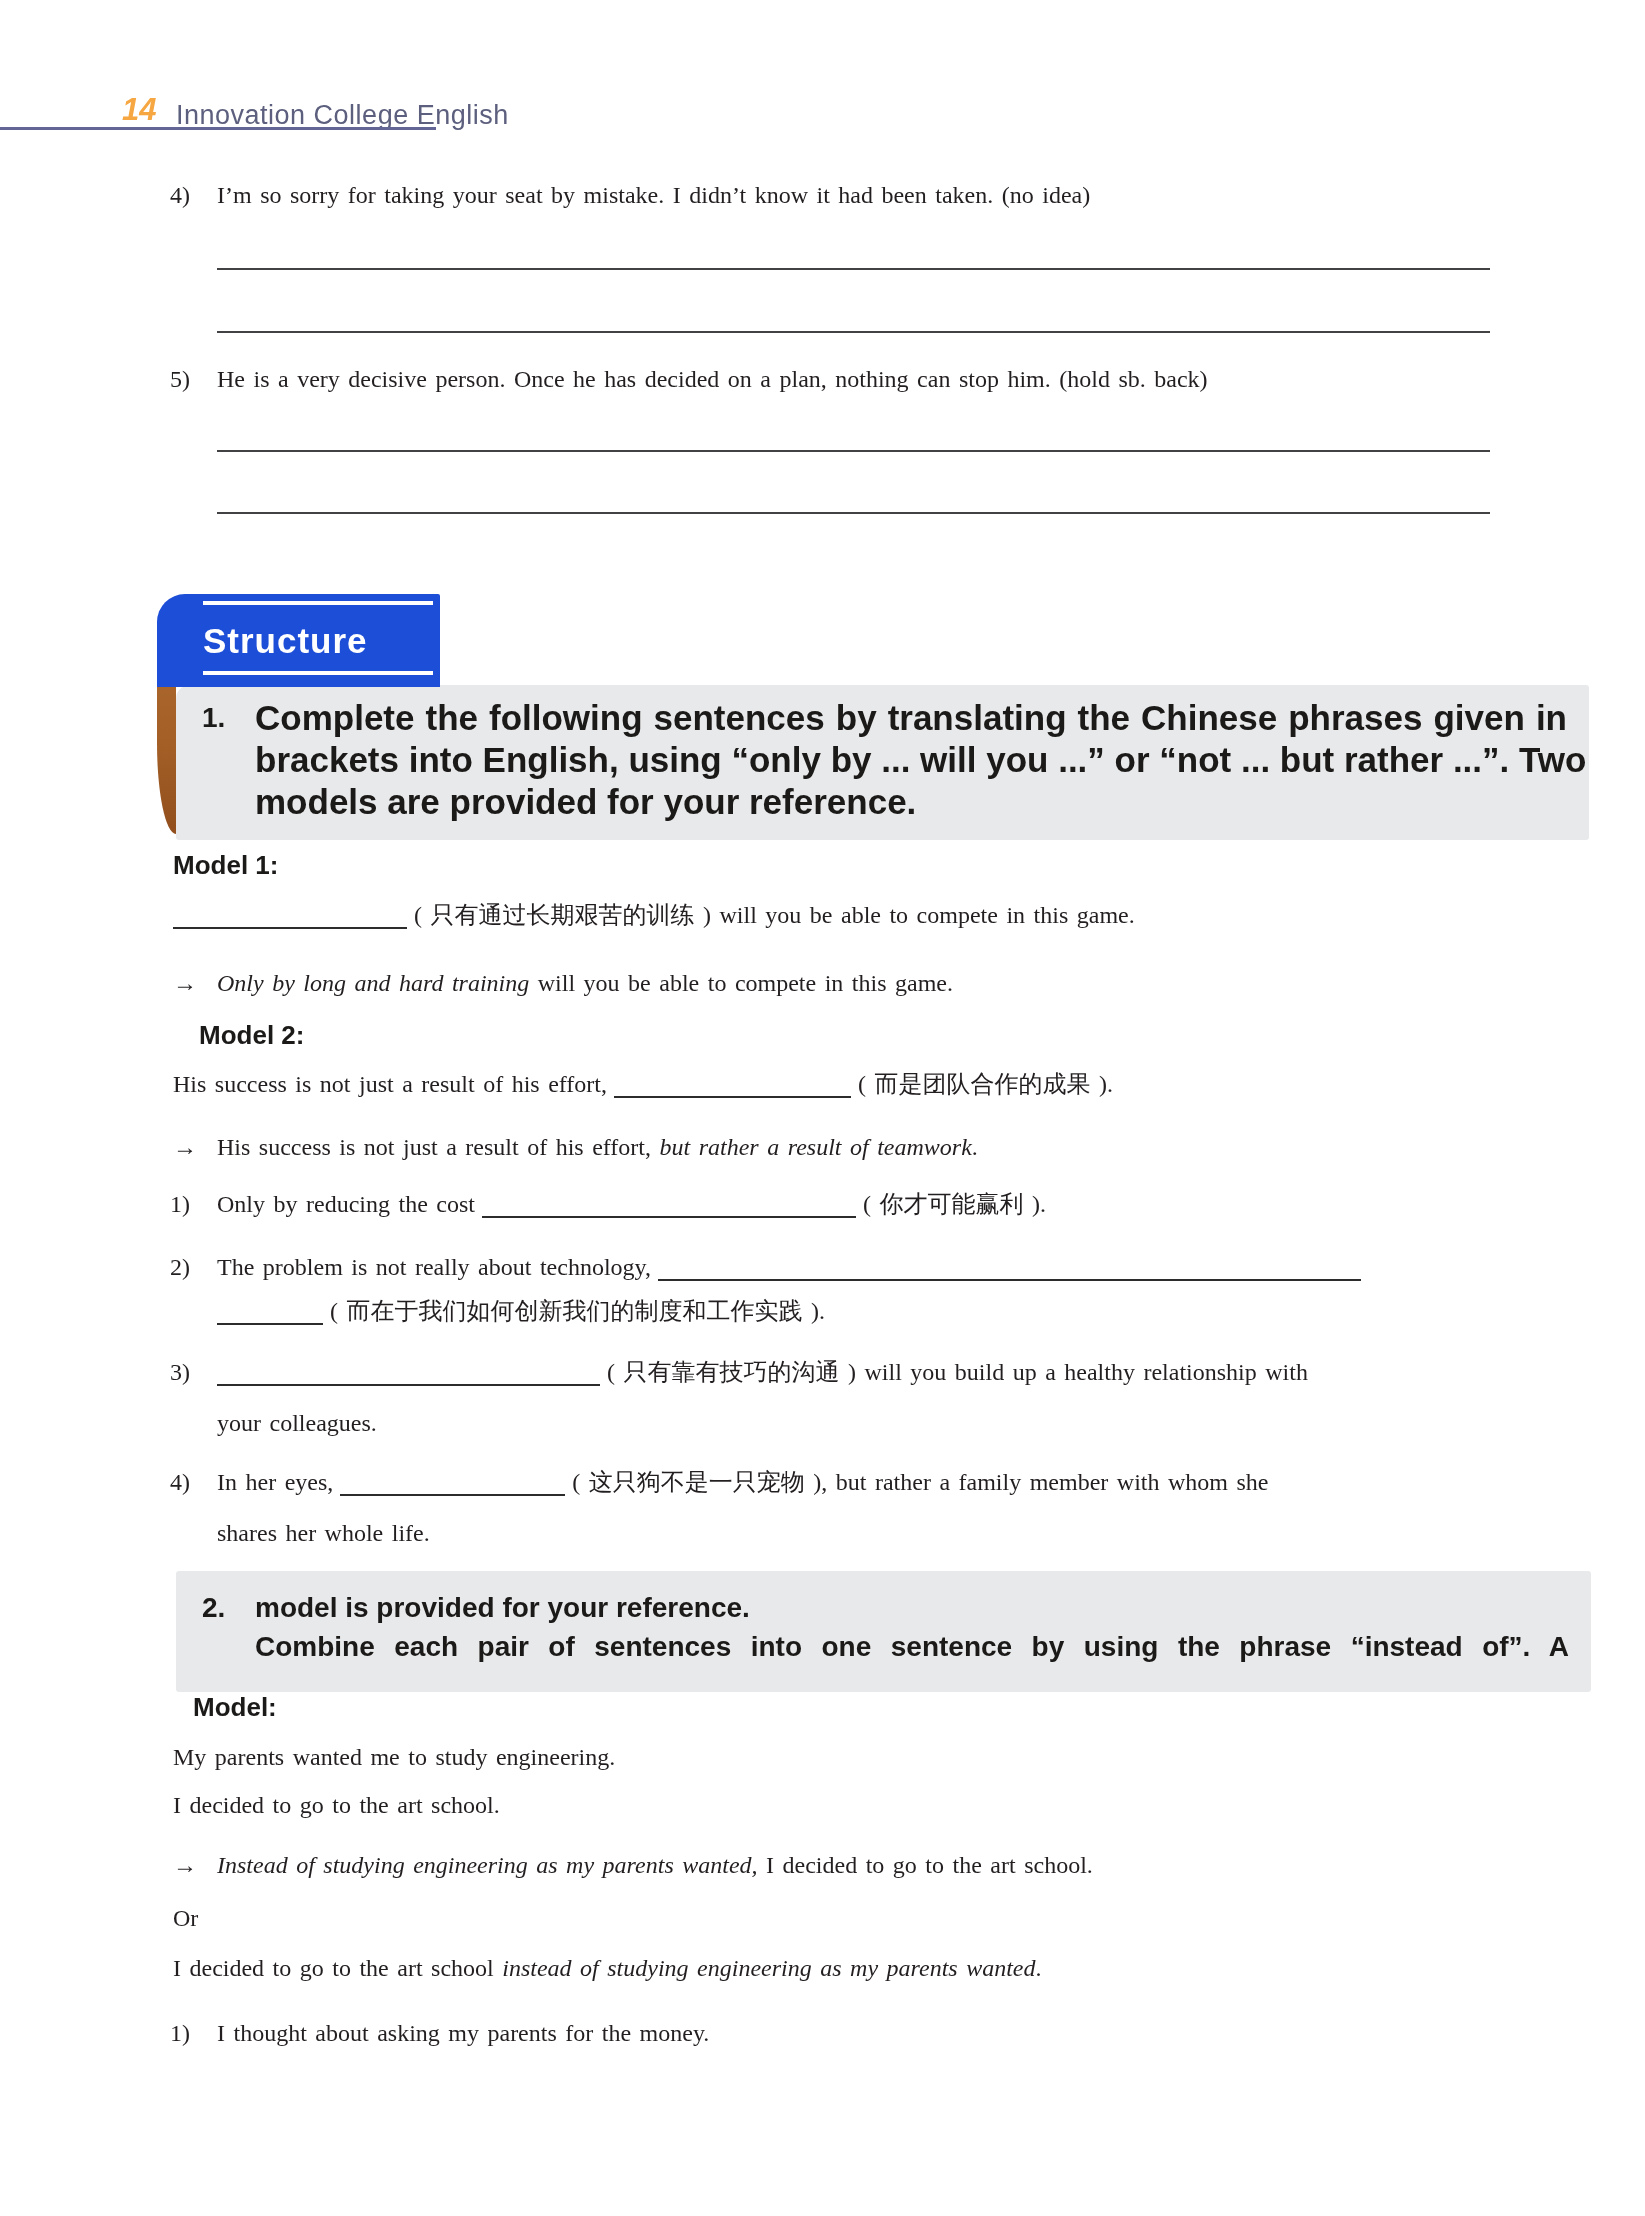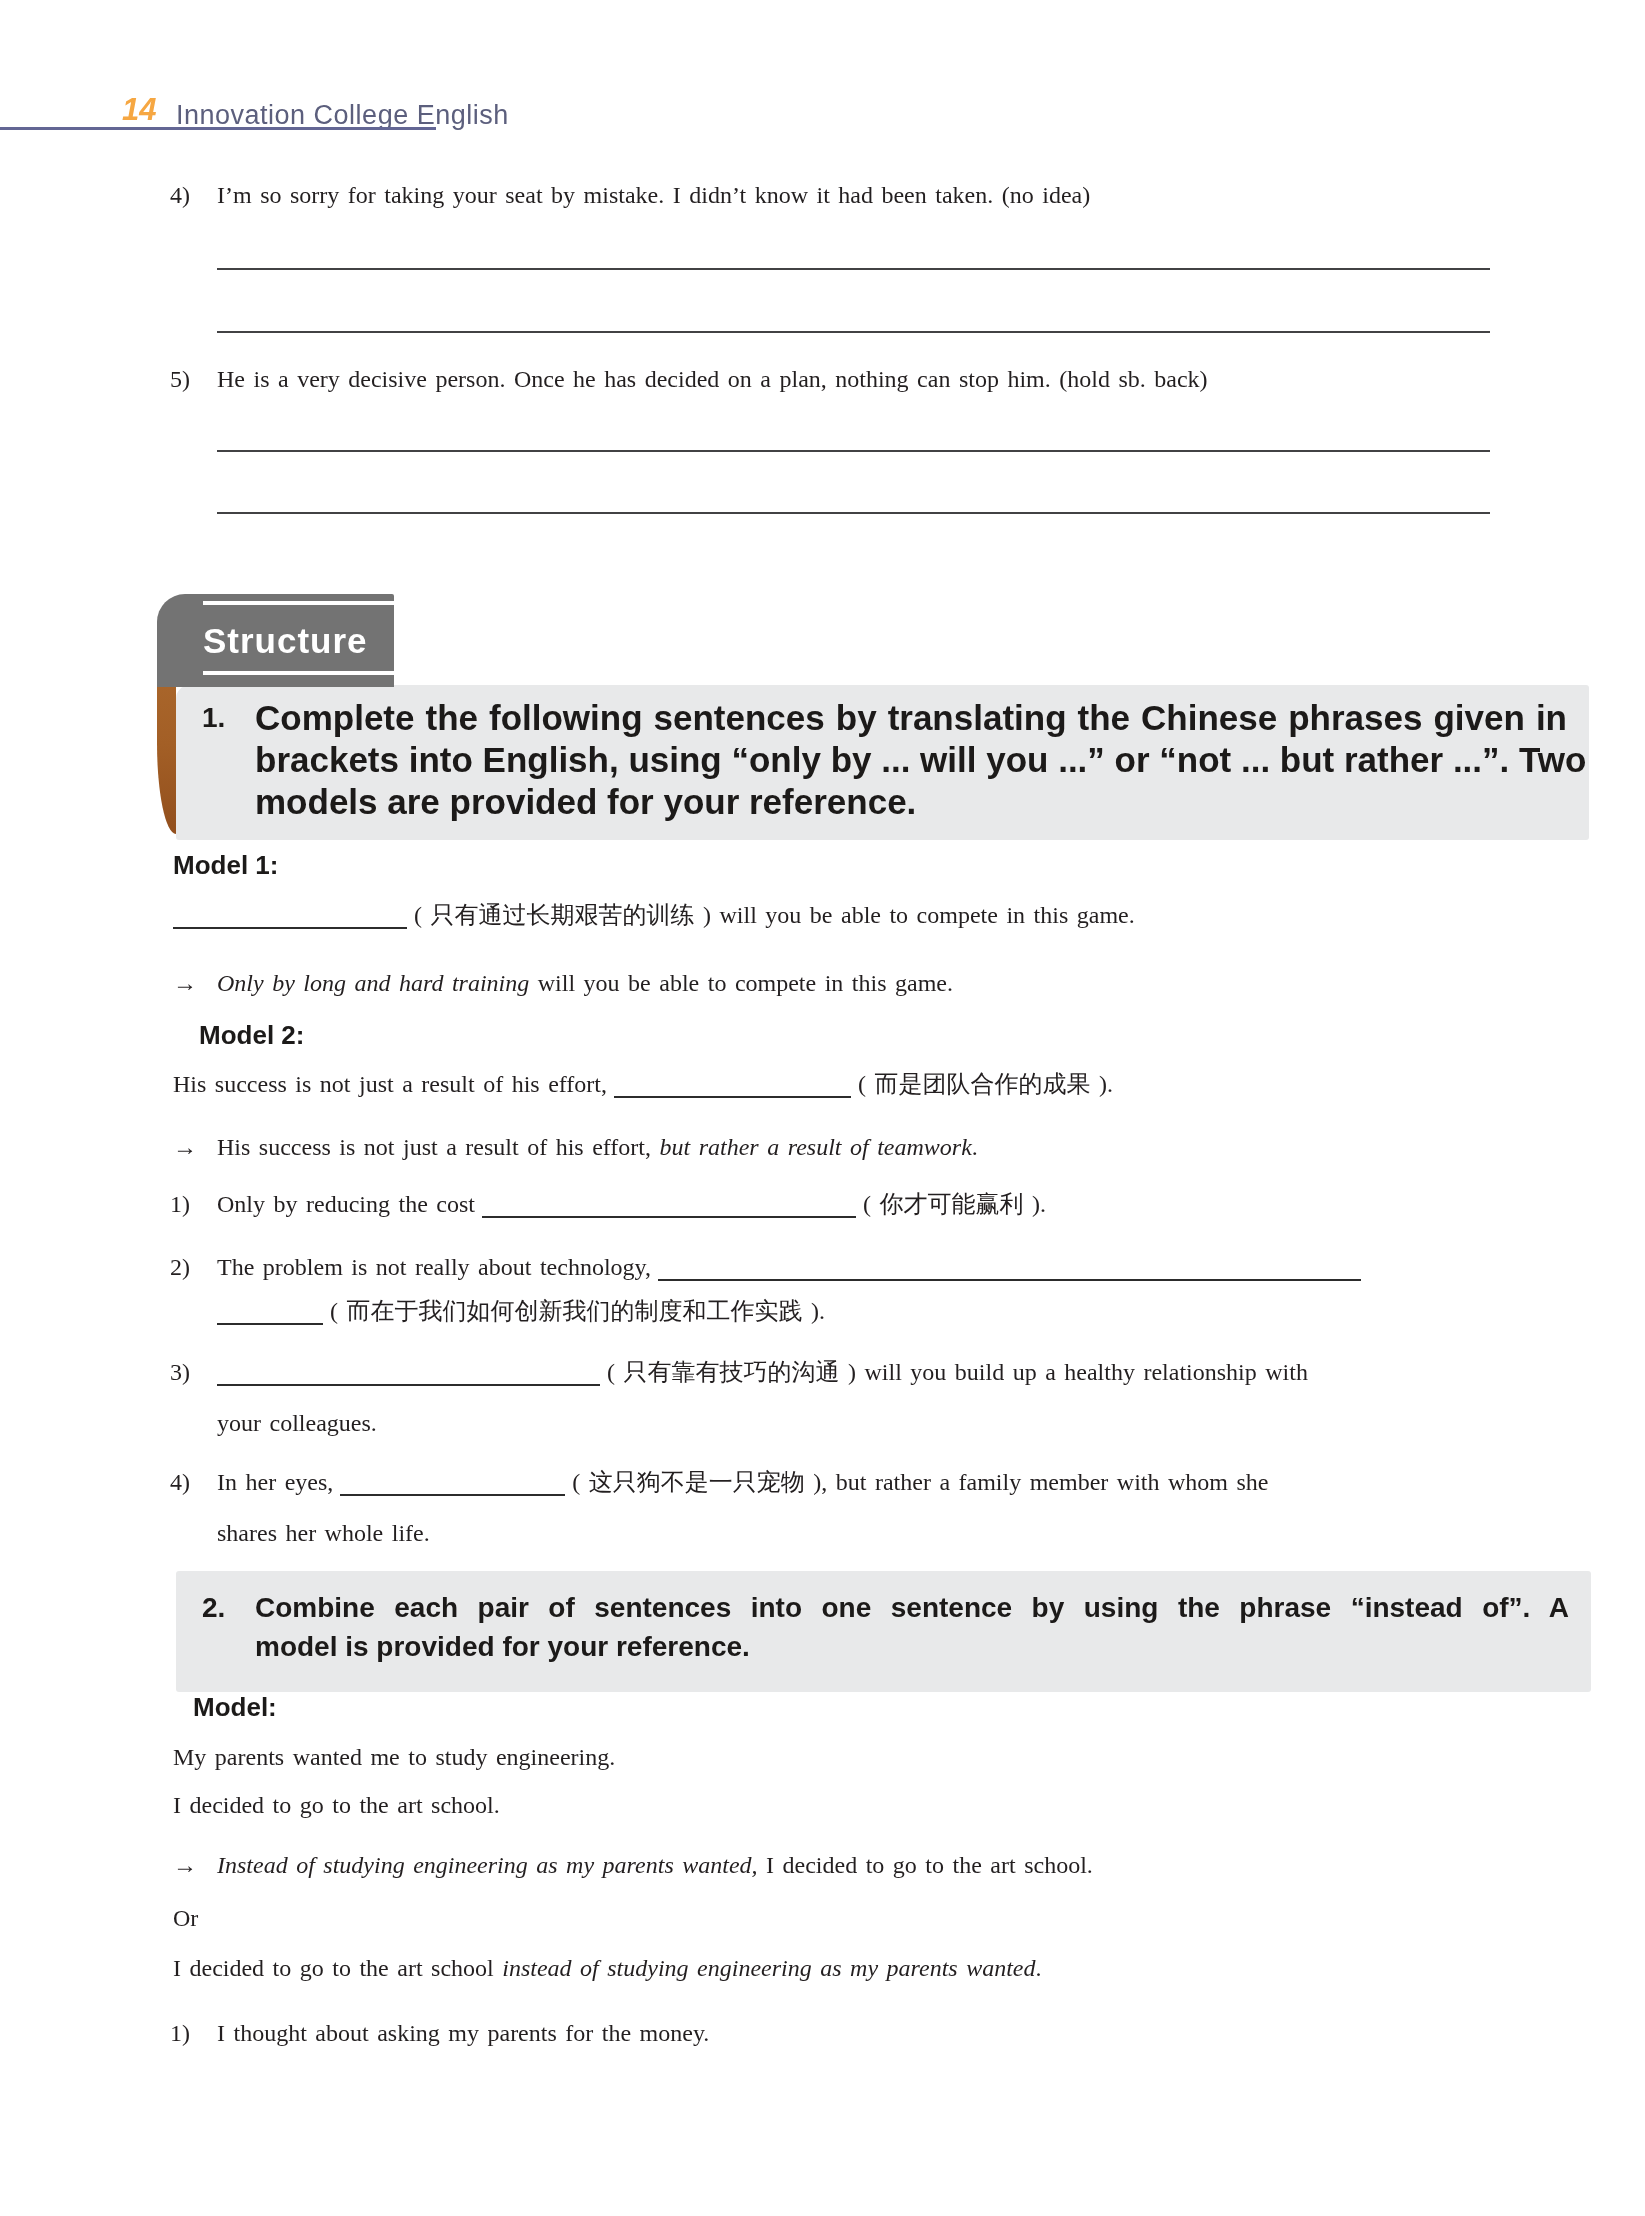--- a/index.html
+++ b/index.html
@@ -70,22 +70,22 @@
     border-bottom-left-radius:19px 91px;
     z-index:1;
   }
   .graybox1{
     left:176px;top:685px;width:1312px;height:143px;
     background:#e8e9ea;
     border-radius:14px 3px 3px 3px;
     z-index:2;
   }
   .tab{
-    left:157px;top:594px;width:237px;height:93px;
-    background:#737373;
+    left:157px;top:594px;width:283px;height:93px;
+    background:#1d4ed8;
     border-radius:28px 2px 0 0;
     z-index:3;
   }
   .tab-rule{position:absolute;left:46px;width:230px;height:4px;background:#ffffff;}
   .tab-rule-top{top:7px;}
   .tab-rule-bottom{top:77px;}
   .tab-title{
     position:absolute;left:46px;top:29px;
     font-family:"Liberation Sans","DejaVu Sans",sans-serif;
     font-weight:bold;font-size:35px;line-height:1;
@@ -190,22 +190,22 @@
 
   <div class="abs srow" style="top:1468px;">
     <span class="inum">4)</span><span>In her eyes,</span><span class="bl" style="width:225px;"></span><span>( 这只狗不是一只宠物 ), but rather a family member with whom she</span>
   </div>
   <div class="abs srow cont" style="top:1519px;">
     <span>shares her whole life.</span>
   </div>
 
   <div class="abs graybox2 box2-pad">
     <span class="task-num" style="top:17px;line-height:39px;">2.</span>
+    <div class="instr instr-line2">model is provided for your reference.</div>
     <div class="instr instr-line2 jl">Combine each pair of sentences into one sentence by using the phrase “instead of”. A</div>
-    <div class="instr instr-line2">model is provided for your reference.</div>
   </div>
 
   <div class="abs mlabel" style="top:1694px;margin-left:20px;">Model:</div>
   <div class="abs srow noindent" style="top:1743px;">
     <span>My parents wanted me to study engineering.</span>
   </div>
   <div class="abs srow noindent" style="top:1791px;">
     <span>I decided to go to the art school.</span>
   </div>
   <div class="abs srow noindent" style="top:1851px;">

